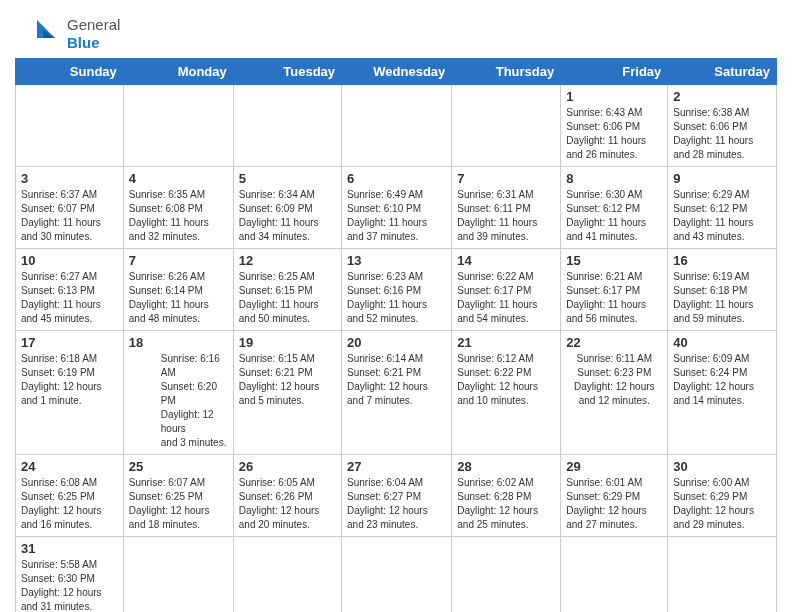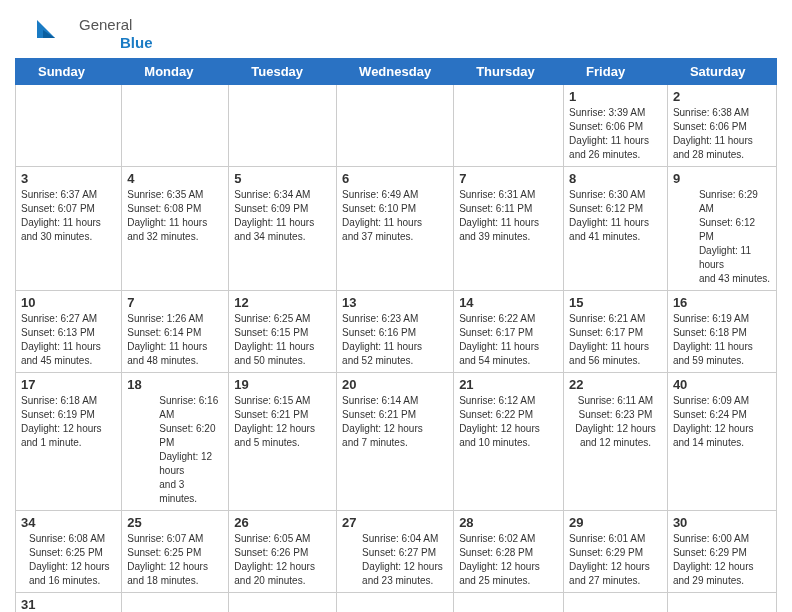--- a/index.html
+++ b/index.html
@@ -11,21 +11,21 @@
       padding: 10px 15px;
     }
     .header-section {
       display: flex;
       align-items: flex-start;
       justify-content: space-between;
       margin-bottom: 6px;
     }
     .logo {
       display: flex;
-      gap: 20px;
+      gap: 8px;
       margin-top: 6px;
     }
     .title-section {
       text-align: right;
     }
     .month-title {
       font-size: 38px;
       color: #333;
       font-weight: normal;
       line-height: 1.1;
@@ -35,25 +35,25 @@
       color: #555;
     }
     .calendar-table {
       width: 100%;
       border-collapse: collapse;
       border: 1px solid #ccc;
     }
     .calendar-table th {
       background: #2a72c3;
       color: #fff;
-      padding: 5px 22px;
+      padding: 5px 6px;
       font-size: 13px;
       font-weight: bold;
       border: 1px solid #2a72c3;
-      text-align: left;
+      text-align: right;
     }
     .calendar-table td {
       border: 1px solid #ccc;
       vertical-align: top;
       padding: 4px 5px;
       font-size: 10.5px;
       color: #333;
       width: 113px;
       min-height: 80px;
       height: 80px;
@@ -79,21 +79,21 @@
   </style>
 </head>
 <body>
 
 <div class="header-section">
   <div class="logo">
       <svg width="44" height="36" viewBox="0 0 44 36">
         <polygon points="22,4 40,22 22,22" fill="#1a7bc4"></polygon>
         <polygon points="28,14 40,22 28,22" fill="#0a5fa0"></polygon>
       </svg>
-      <div style="line-height: 1.1;"><span style="font-size: 15px; color: rgb(85, 85, 85); font-weight: normal;">General</span><br><span style="font-size: 15px; color: rgb(26, 123, 196); font-weight: bold; margin-left: 41px;">Blue</span></div>
+      <div style="line-height: 1.1;"><span style="font-size: 15px; color: rgb(85, 85, 85); font-weight: normal;">General</span><br><span style="font-size: 15px; color: rgb(26, 123, 196); font-weight: bold;">Blue</span></div>
     </div>
   <div class="title-section">
     <div class="month-title"></div>
     <div class="location-title"></div>
   </div>
 </div>
 
 <table class="calendar-table">
   <thead>
     <tr>
@@ -108,21 +108,21 @@
   </thead>
   <tbody id="calendar-body">
   <tr>
         <td class="empty-cell"></td>
         <td class="empty-cell"></td>
         <td class="empty-cell"></td>
         <td class="empty-cell"></td>
         <td class="empty-cell"></td>
         <td>
           <span class="day-number">1</span>
-          <div class="day-info" style="white-space: pre-line;">Sunrise: 3:39 AM
+          <div class="day-info" style="white-space: pre-line;">Sunrise: 6:43 AM
 Sunset: 6:06 PM
 Daylight: 11 hours
 and 26 minutes.</div>
         </td>
         <td>
           <span class="day-number">2</span>
           <div class="day-info" style="white-space: pre-line;">Sunrise: 6:38 AM
 Sunset: 6:06 PM
 Daylight: 11 hours
 and 28 minutes.</div>
@@ -166,37 +166,37 @@
         </td>
         <td>
           <span class="day-number">8</span>
           <div class="day-info" style="white-space: pre-line;">Sunrise: 6:30 AM
 Sunset: 6:12 PM
 Daylight: 11 hours
 and 41 minutes.</div>
         </td>
         <td>
           <span class="day-number">9</span>
-          <div class="day-info" style="white-space: pre-line; margin-left: 26px;">Sunrise: 6:29 AM
+          <div class="day-info" style="white-space: pre-line;">Sunrise: 6:29 AM
 Sunset: 6:12 PM
 Daylight: 11 hours
 and 43 minutes.</div>
         </td>
       </tr>
       <tr>
         <td>
           <span class="day-number">10</span>
           <div class="day-info" style="white-space: pre-line;">Sunrise: 6:27 AM
 Sunset: 6:13 PM
 Daylight: 11 hours
 and 45 minutes.</div>
         </td>
         <td>
           <span class="day-number">7</span>
-          <div class="day-info" style="white-space: pre-line;">Sunrise: 1:26 AM
+          <div class="day-info" style="white-space: pre-line;">Sunrise: 6:26 AM
 Sunset: 6:14 PM
 Daylight: 11 hours
 and 48 minutes.</div>
         </td>
         <td>
           <span class="day-number">12</span>
           <div class="day-info" style="white-space: pre-line;">Sunrise: 6:25 AM
 Sunset: 6:15 PM
 Daylight: 11 hours
 and 50 minutes.</div>
@@ -276,43 +276,43 @@
         <td>
           <span class="day-number">40</span>
           <div class="day-info" style="white-space: pre-line;">Sunrise: 6:09 AM
 Sunset: 6:24 PM
 Daylight: 12 hours
 and 14 minutes.</div>
         </td>
       </tr>
       <tr>
         <td>
-          <span class="day-number">34</span>
-          <div class="day-info" style="white-space: pre-line; margin-left: 8px;">Sunrise: 6:08 AM
+          <span class="day-number">24</span>
+          <div class="day-info" style="white-space: pre-line;">Sunrise: 6:08 AM
 Sunset: 6:25 PM
 Daylight: 12 hours
 and 16 minutes.</div>
         </td>
         <td>
           <span class="day-number">25</span>
           <div class="day-info" style="white-space: pre-line;">Sunrise: 6:07 AM
 Sunset: 6:25 PM
 Daylight: 12 hours
 and 18 minutes.</div>
         </td>
         <td>
           <span class="day-number">26</span>
           <div class="day-info" style="white-space: pre-line;">Sunrise: 6:05 AM
 Sunset: 6:26 PM
 Daylight: 12 hours
 and 20 minutes.</div>
         </td>
         <td>
           <span class="day-number">27</span>
-          <div class="day-info" style="white-space: pre-line; margin-left: 20px;">Sunrise: 6:04 AM
+          <div class="day-info" style="white-space: pre-line;">Sunrise: 6:04 AM
 Sunset: 6:27 PM
 Daylight: 12 hours
 and 23 minutes.</div>
         </td>
         <td>
           <span class="day-number">28</span>
           <div class="day-info" style="white-space: pre-line;">Sunrise: 6:02 AM
 Sunset: 6:28 PM
 Daylight: 12 hours
 and 25 minutes.</div>

